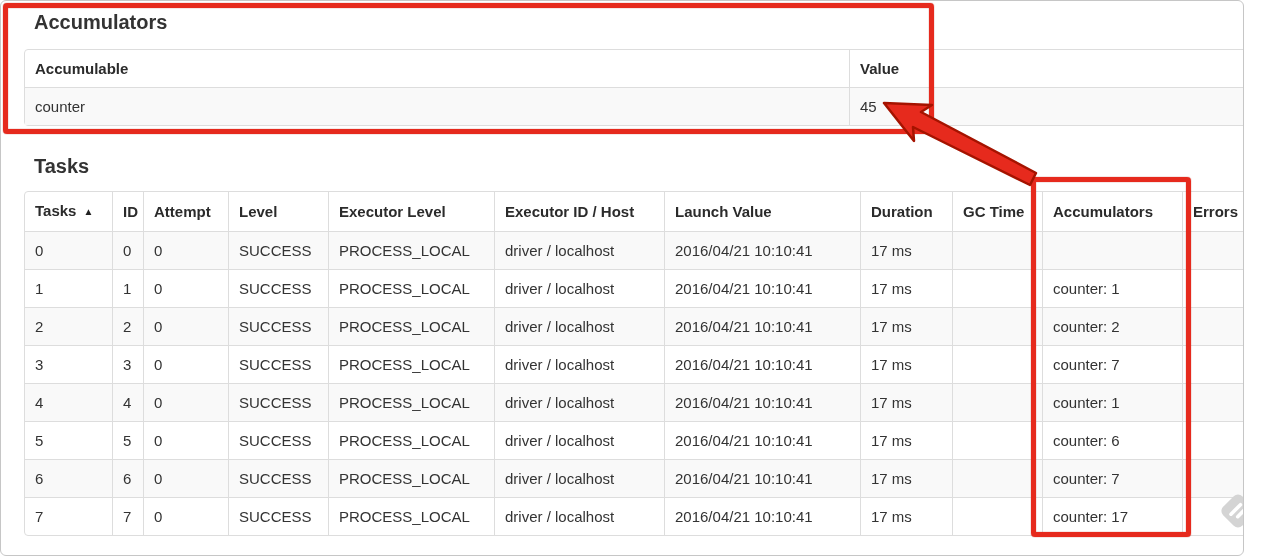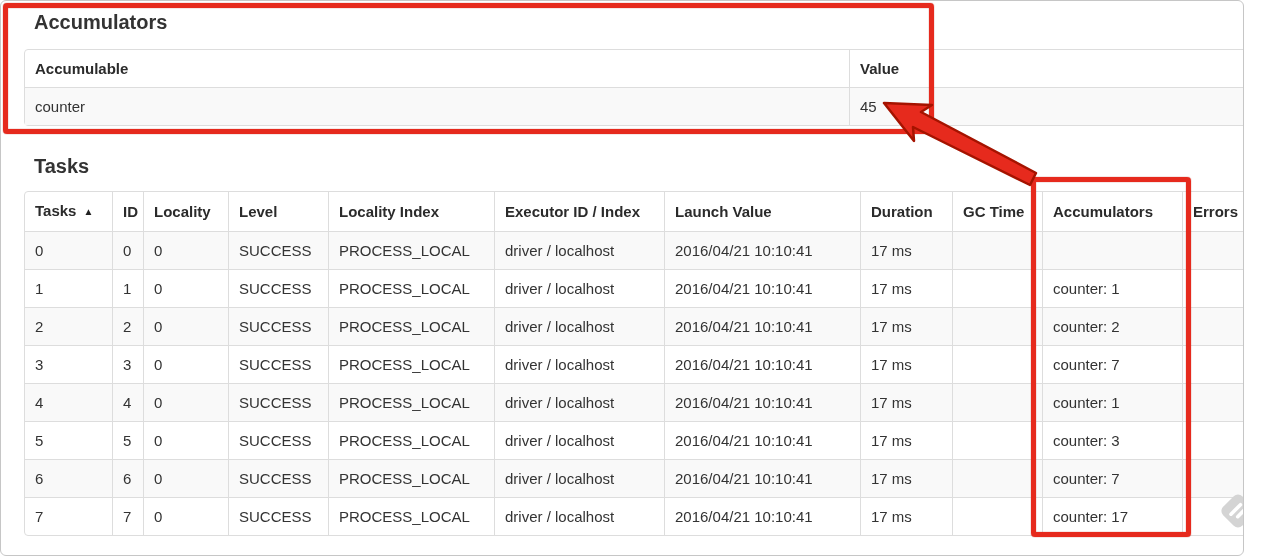--- a/index.html
+++ b/index.html
@@ -116,24 +116,24 @@
         <col style="width:196px">
           <col style="width:92px">
           <col style="width:90px">
         <col style="width:140px">
           <col style="width:75px">
       </colgroup>
       <thead>
         <tr id="tasks-head">
             <th><span>Tasks</span><span class="sort-icon">▲</span></th>
             <th><span>ID</span></th>
-            <th><span>Locality</span></th>
+            <th><span>Attempt</span></th>
             <th><span>Level</span></th>
-            <th><span>Locality Index</span></th>
-            <th><span>Executor ID / Index</span></th>
+            <th><span>Executor Level</span></th>
+            <th><span>Executor ID / Host</span></th>
             <th><span>Launch Value</span></th>
             <th><span>Duration</span></th>
             <th><span>GC Time</span></th>
             <th><span>Accumulators</span></th>
             <th><span>Errors</span></th>
           </tr>
       </thead>
       <tbody id="tasks-body">
           <tr>
             <td>0</td>
@@ -203,21 +203,21 @@
           <tr>
             <td>5</td>
             <td>5</td>
             <td>0</td>
             <td>SUCCESS</td>
             <td>PROCESS_LOCAL</td>
             <td>driver / localhost</td>
             <td>2016/04/21 10:10:41</td>
             <td>17 ms</td>
             <td></td>
-            <td>counter: 3</td>
+            <td>counter: 6</td>
             <td></td>
           </tr>
           <tr>
             <td>6</td>
             <td>6</td>
             <td>0</td>
             <td>SUCCESS</td>
             <td>PROCESS_LOCAL</td>
             <td>driver / localhost</td>
             <td>2016/04/21 10:10:41</td>

